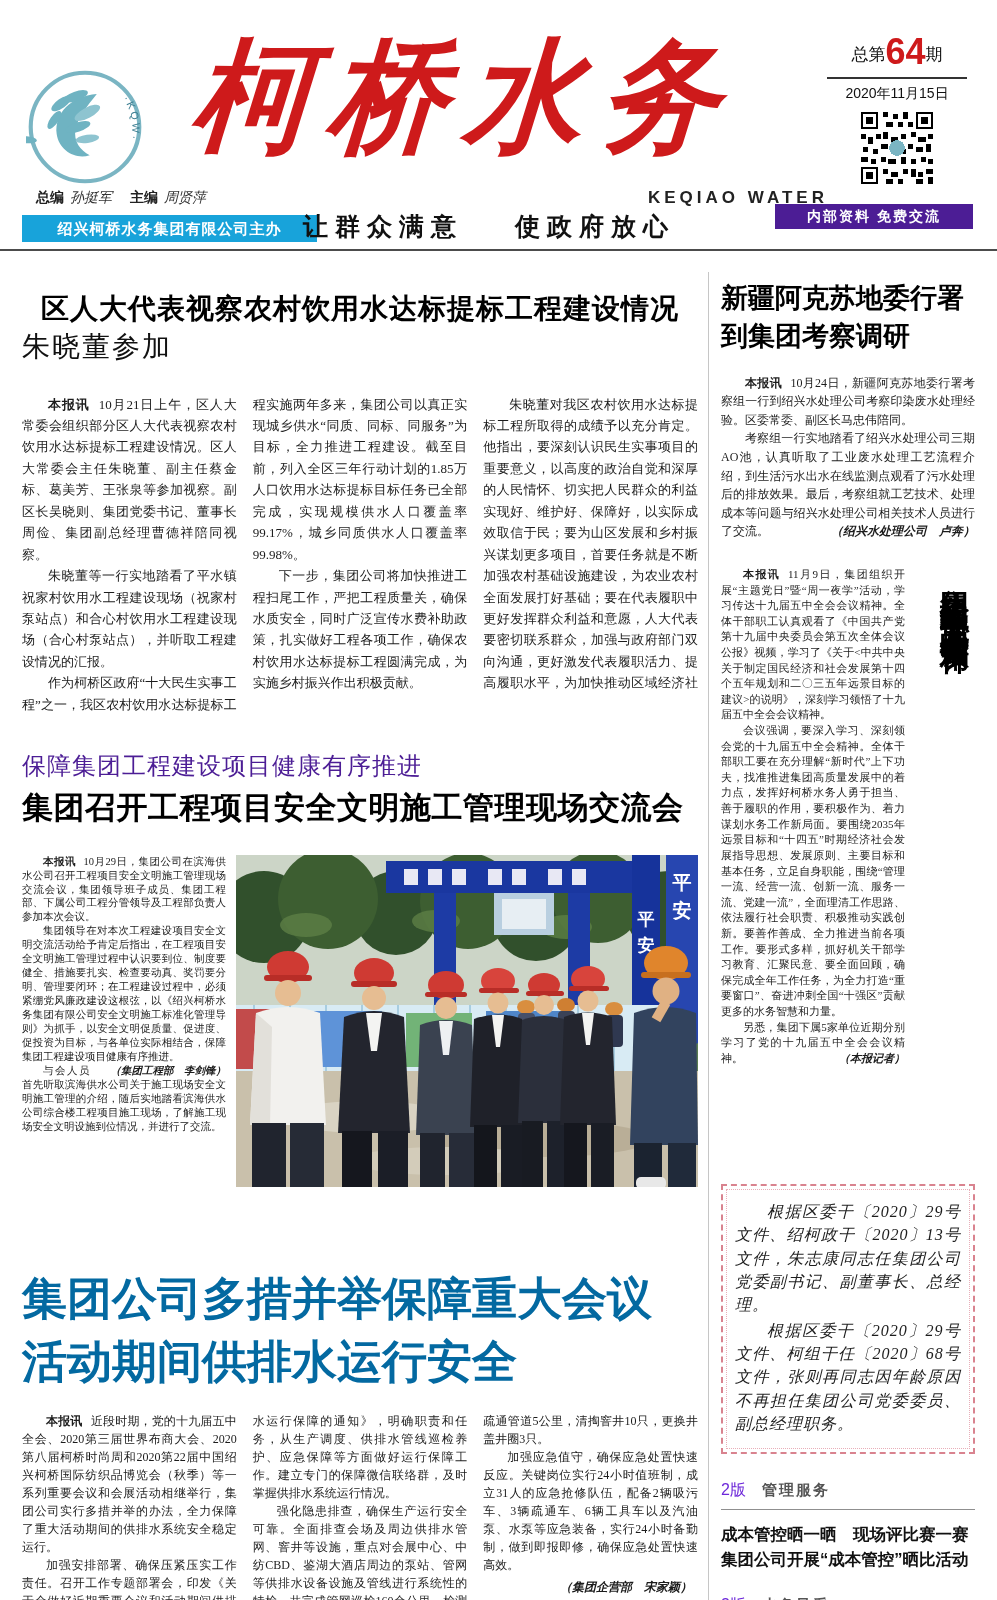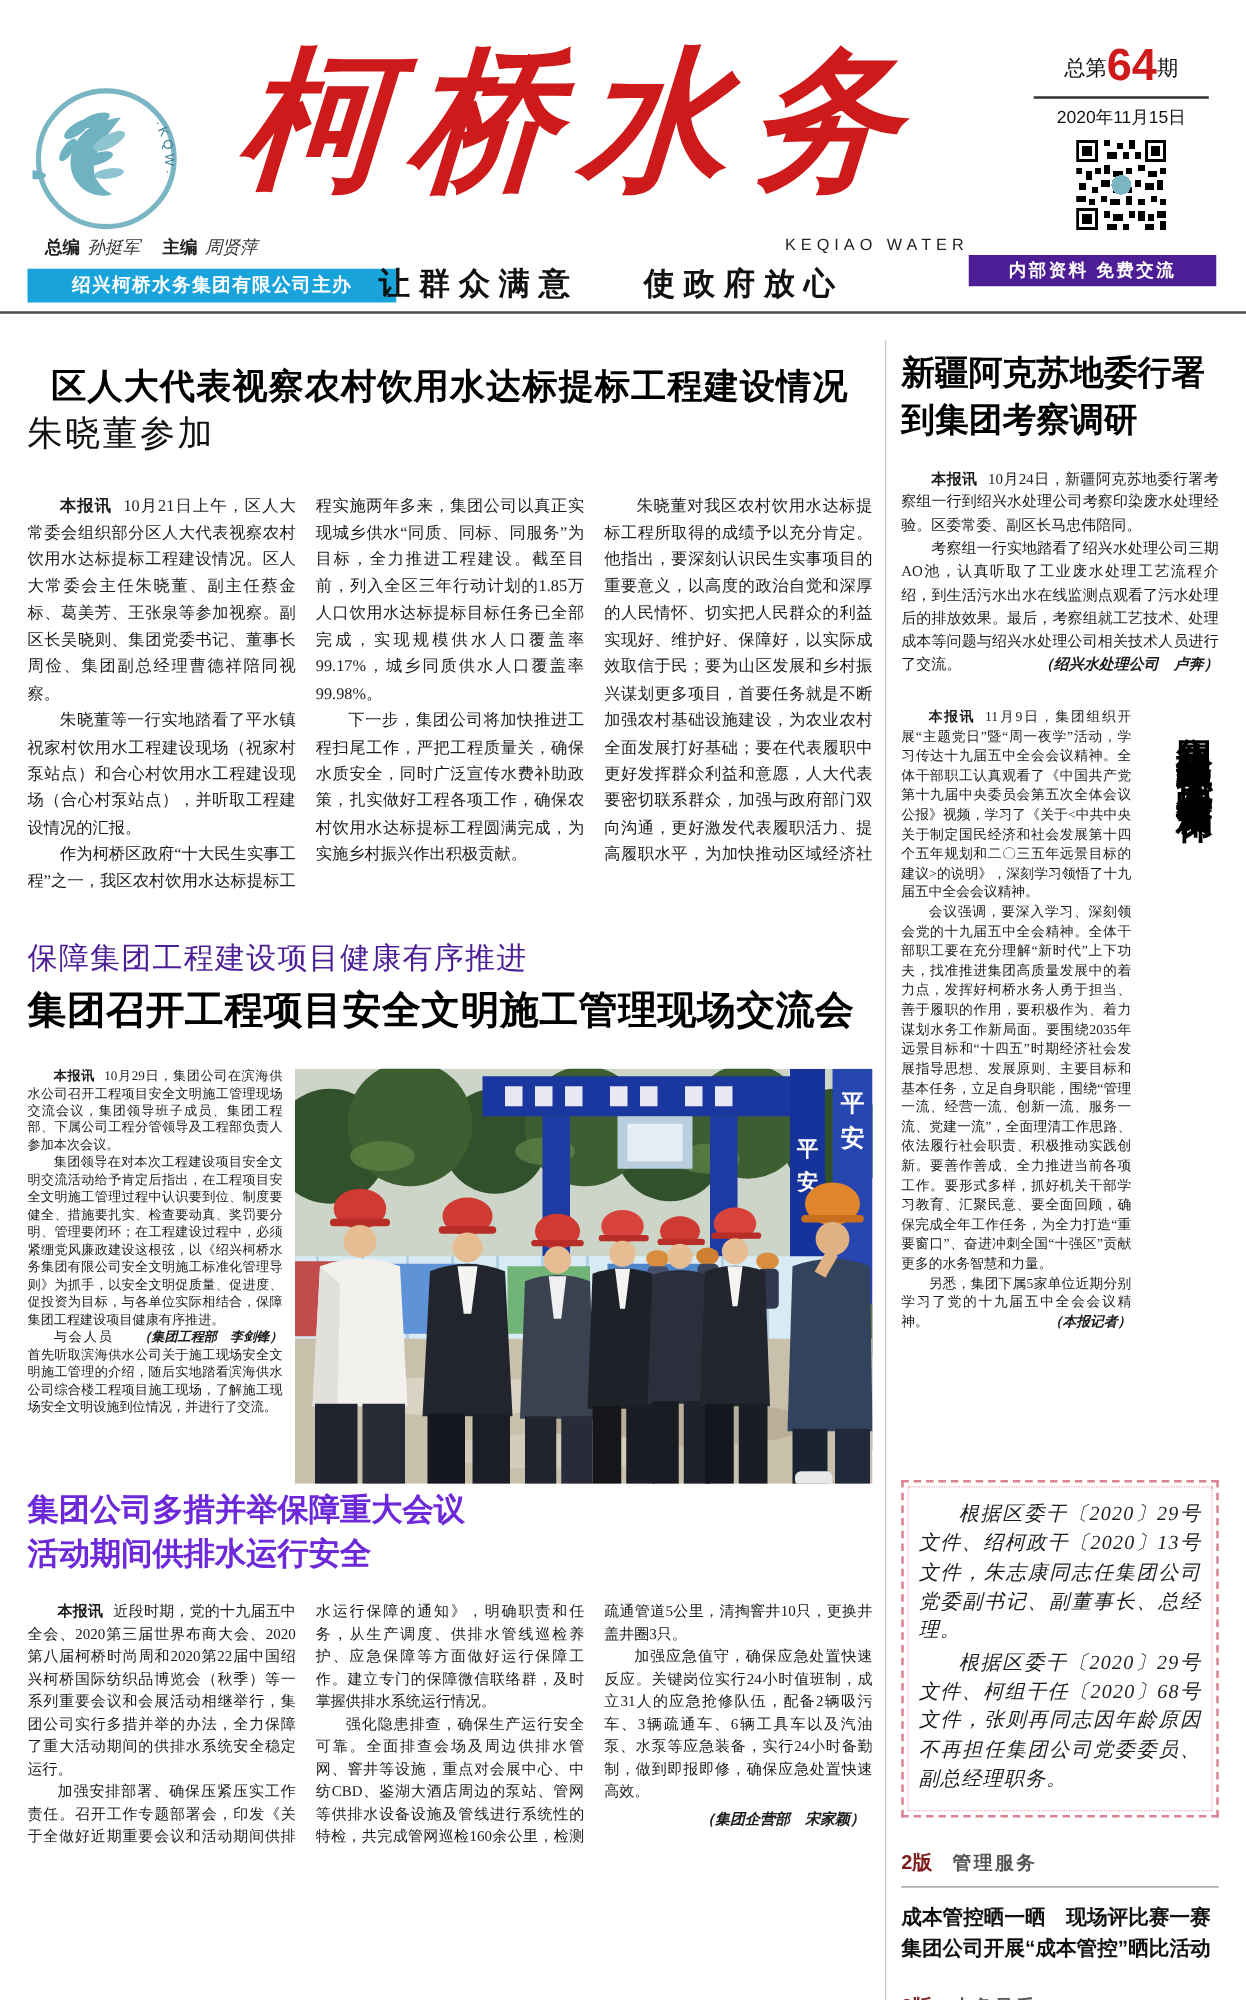--- a/index.html
+++ b/index.html
@@ -17,22 +17,22 @@
   }
   .paper-title span {
     font-family:"DejaVu Serif", serif; font-weight:bold; font-style:italic;
     font-size:118px; color:#ce1a1b; letter-spacing:18px; white-space:nowrap;
     transform:skewX(-4deg) scaleY(1.04); line-height:1;
   }
   .editors { position:absolute; left:36px; top:189px; font-size:14px; color:#222; }
   .editors b { font-family:Liberation Mono, monospace; font-weight:bold; margin-right:6px; }
   .editors i { font-style:italic; margin-right:18px; color:#333; }
   .en-title {
-    position:absolute; left:628px; top:188px; font-family:"Liberation Sans", sans-serif;
-    font-size:13px; font-weight:normal; letter-spacing:4px; color:#222;
+    position:absolute; left:648px; top:188px; font-family:"Liberation Sans", sans-serif;
+    font-size:17px; font-weight:bold; letter-spacing:4px; color:#222;
   }
   .mast-right { position:absolute; right:28px; top:34px; width:144px; text-align:center; }
   .issue-line { font-size:17px; color:#111; white-space:nowrap; font-family:"Liberation Sans", sans-serif; }
   .issue-line .num { font-size:36px; color:#ce1a1b; font-weight:bold; line-height:1; vertical-align:-4px; letter-spacing:0; }
   .issue-rule { border:none; border-top:2px solid #333; margin:7px 2px 6px; }
   .date-line { font-size:14px; color:#111; font-family:"Liberation Sans", sans-serif; }
   .qr { margin:9px auto 0; width:72px; height:72px; display:block; }
   .tag-blue {
     position:absolute; right:24px; top:204px; width:198px; height:25px;
     background:#4c1d95; color:#fff; font-family:"Liberation Sans", sans-serif;
@@ -72,21 +72,21 @@
   }
 
   
   .kicker { margin-top:16px; font-family:"Liberation Sans", sans-serif; font-size:24px; font-weight:500; color:#4c1d95; letter-spacing:1px; }
   .h2 { margin-top:5px; font-family:"Liberation Sans", sans-serif; font-size:31px; font-weight:900; color:#000; letter-spacing:0.5px; white-space:nowrap; }
   .safety-row { display:flex; margin-top:26px; gap:10px; }
   .safety-text { width:204px; height:336px; font-size:10.5px; line-height:1.33; overflow:hidden; }
   .photo { width:462px; height:332px; display:block; }
 
   
-  .h3 { font-family:"Liberation Sans", sans-serif; font-size:25px; font-weight:900; line-height:1.42; color:#6d28d9; }
+  .h3 { margin-top:76px; font-family:"Liberation Sans", sans-serif; font-size:45px; font-weight:900; line-height:1.42; color:#0369a1; }
   .body-3col-sm {
     margin-top:18px; column-count:3; column-gap:16px; height:200px;
     font-size:12px; line-height:1.5; overflow:hidden;
   }
   .sig-line { text-align:right; padding-right:0.5em; font-weight:bold; font-style:italic; margin-top:4px; }
 
   
   .h-side { margin-top:28px; font-family:"Liberation Sans", sans-serif; font-size:27px; font-weight:900; line-height:1.4; color:#000; }
   .side-body { margin-top:18px; font-size:12px; line-height:1.55; }
   .plenum-row { display:flex; margin-top:26px; }
@@ -96,21 +96,21 @@
     writing-mode:vertical-rl; font-family:"Liberation Sans", sans-serif;
     font-size:29px; font-weight:900; letter-spacing:3px; color:#000; text-align:justify;
   }
   .notice {
     margin-top:22px; border:2px dashed #d9838f; outline:1px dotted #e8aeb8; outline-offset:-6px;
     padding:14px 12px; font-size:16px; line-height:1.46; font-style:italic; color:#1d1d1d;
   }
   .notice .para { margin-bottom:2px; letter-spacing:1px; }
   .previews { margin-top:26px; font-family:"Liberation Sans", sans-serif; }
   .pv-row { display:flex; align-items:baseline; gap:16px; }
-  .pv-page { color:#7f1d1d; font-weight:bold; font-size:16px; }
+  .pv-page { color:#6d28d9; font-weight:normal; font-size:16px; }
   .pv-section { color:#555; font-weight:bold; font-size:15px; letter-spacing:2px; }
   .pv-rule { border:none; border-top:1px solid #8f8f8f; margin:8px 0 12px; }
   .pv-head { font-size:16.5px; font-weight:900; color:#111; line-height:1.55; }
   .pv-block2 { margin-top:22px; }
 </style>
 </head>
 <body>
 
 <div class="page">
 

